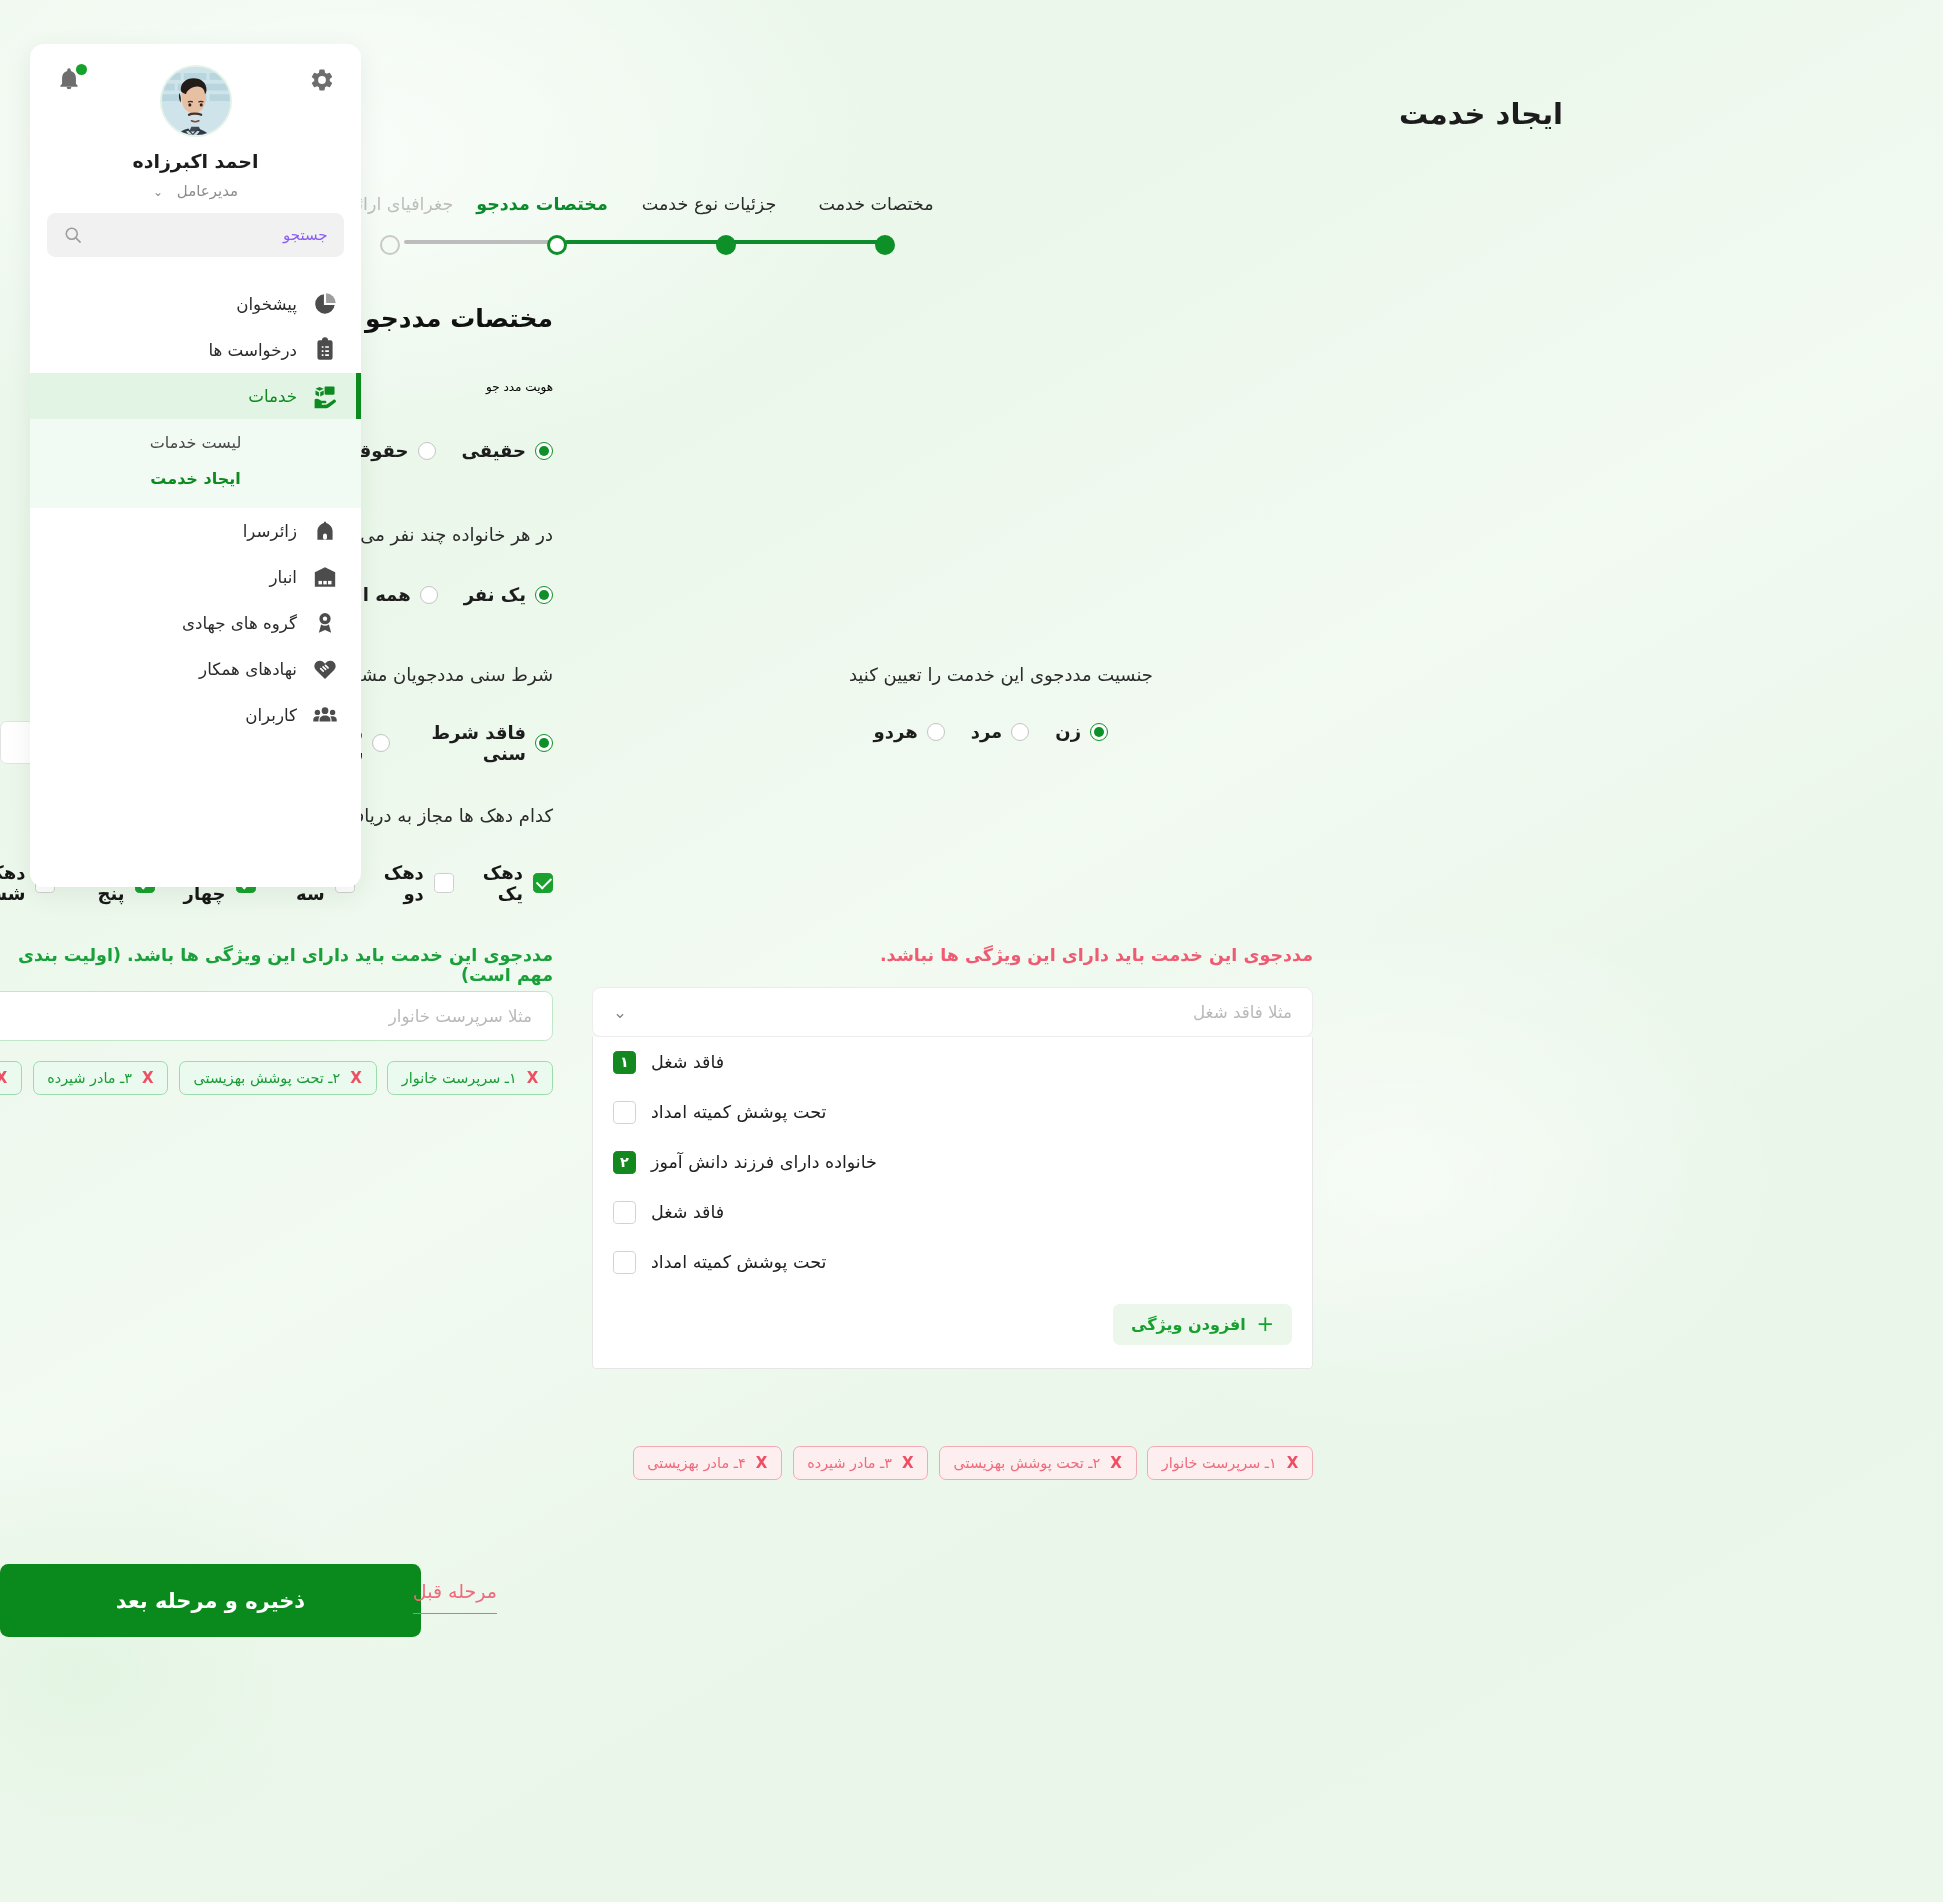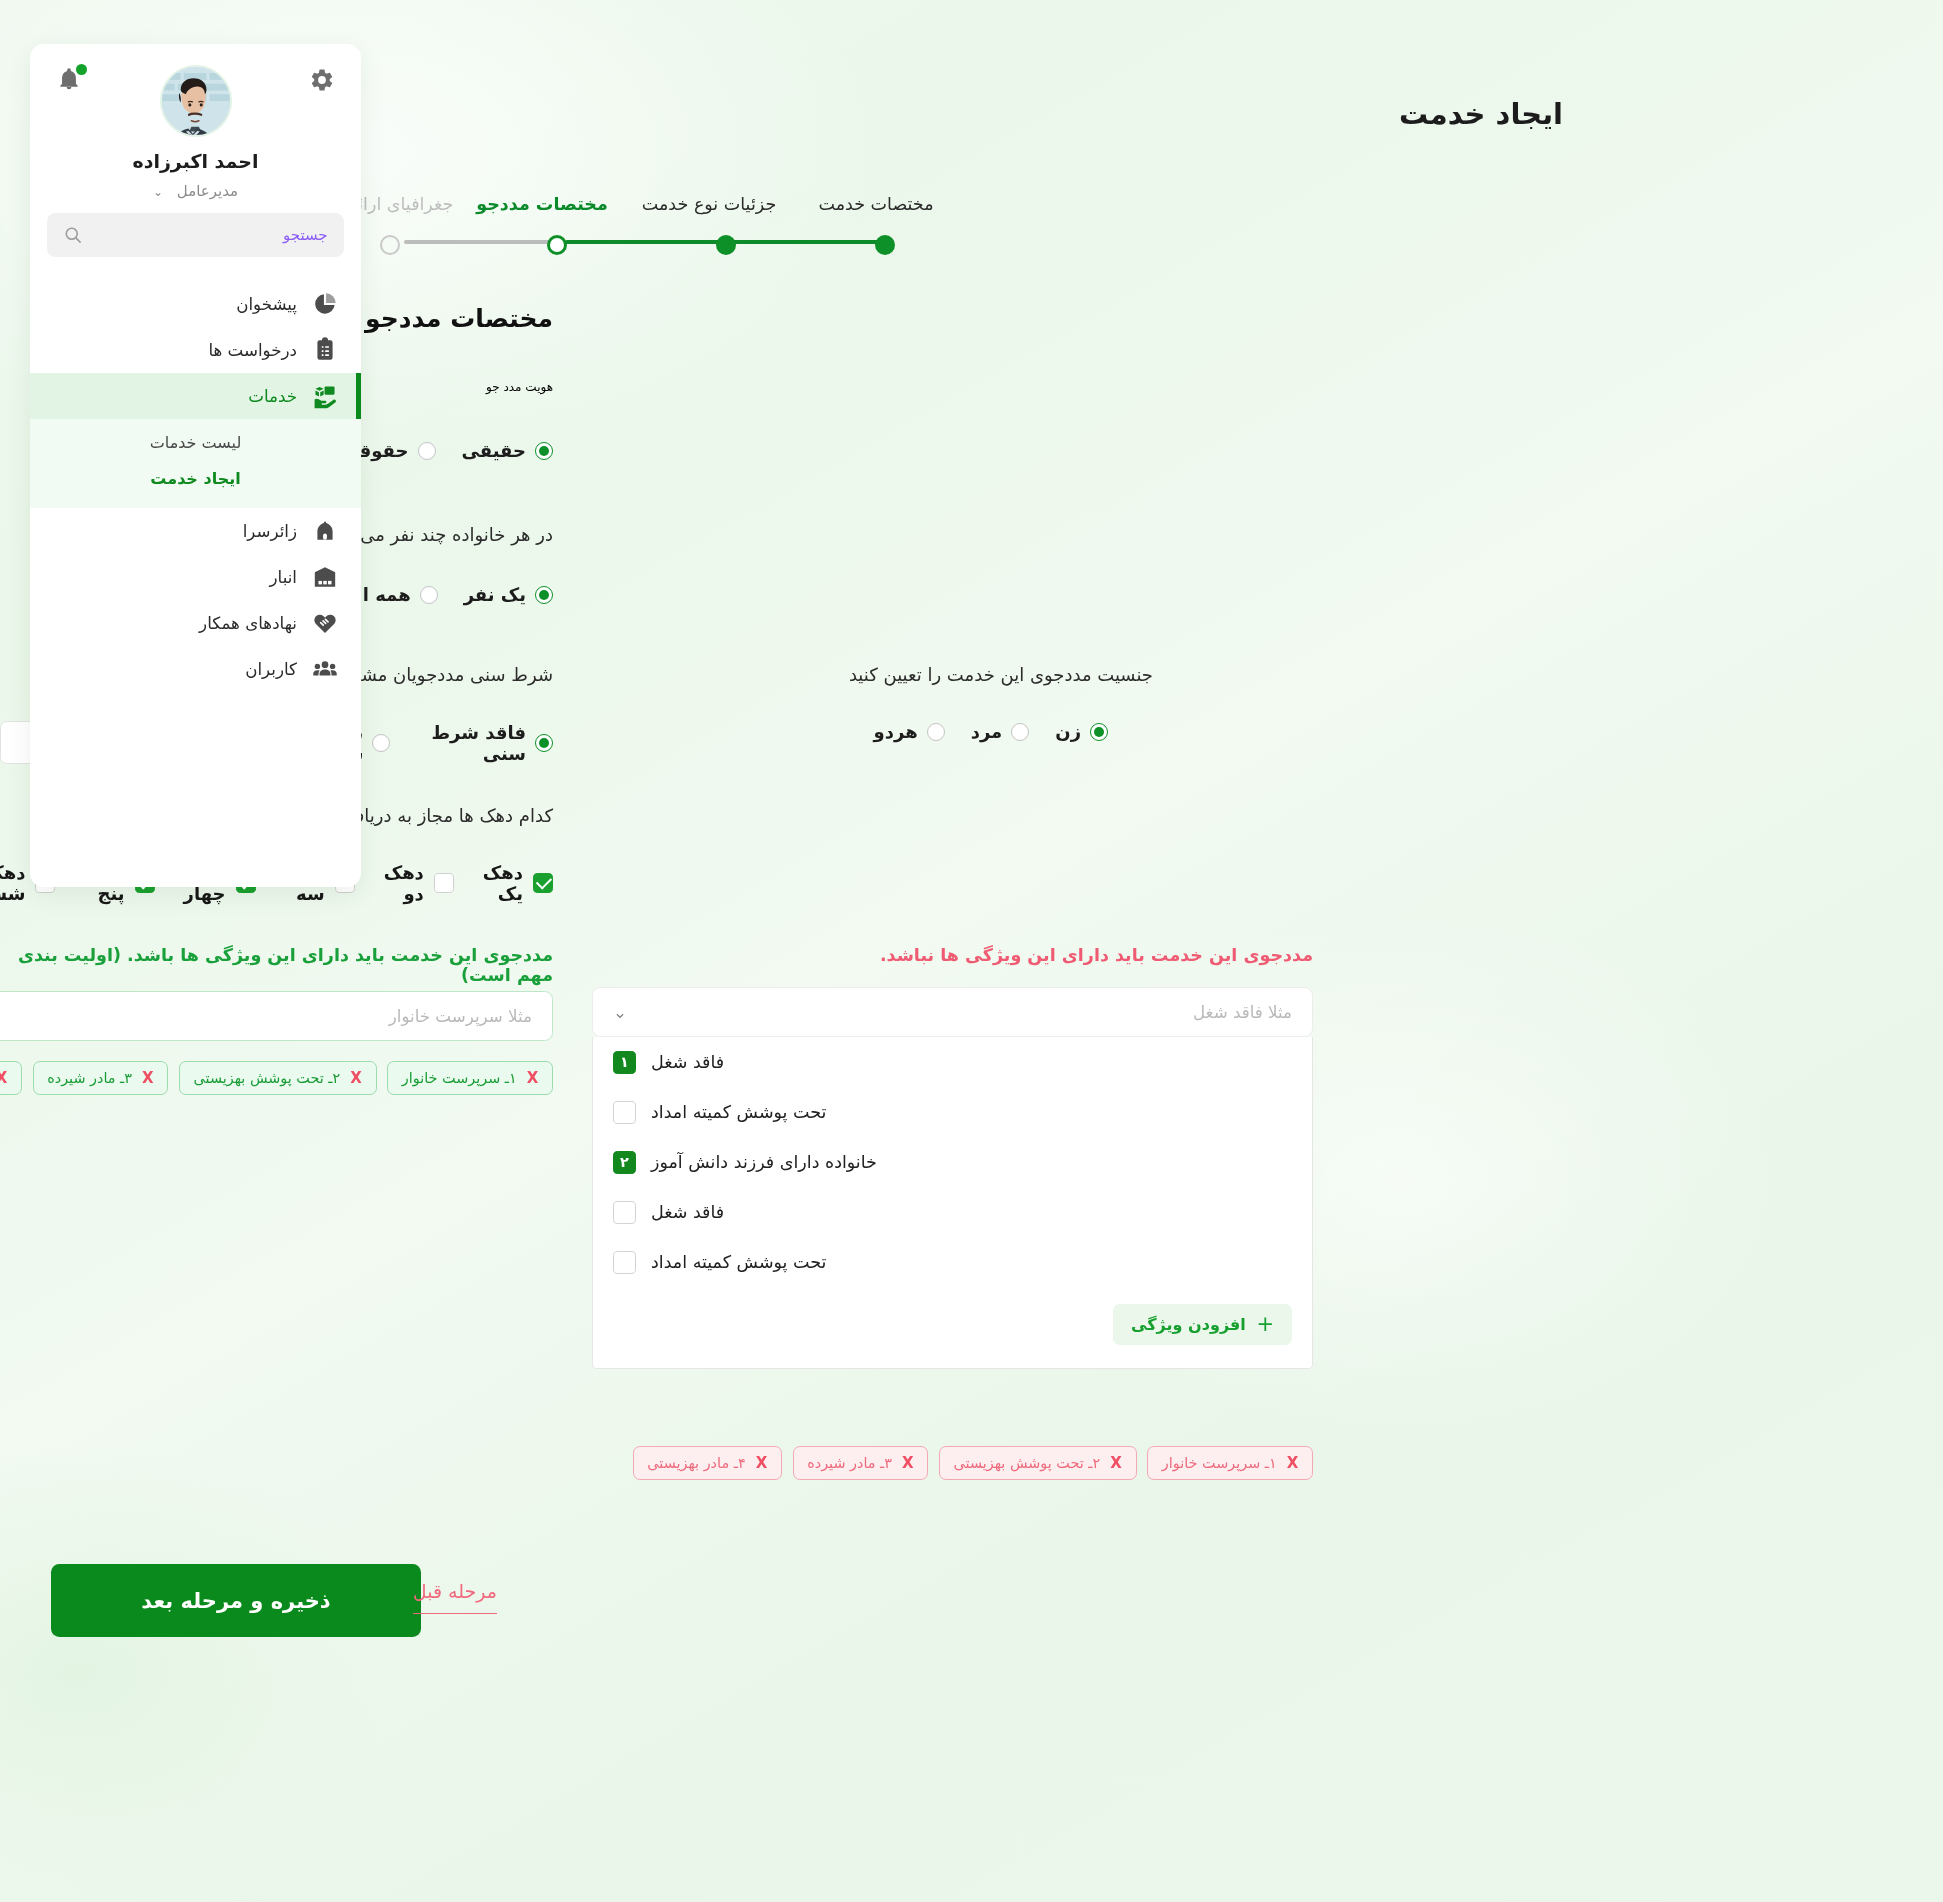--- a/index.html
+++ b/index.html
@@ -133,21 +133,21 @@
   .tag {
     display:flex; align-items:center; flex-direction:row-reverse; gap:10px;
     border-radius:6.8px; padding:6.8px 13.7px; font-size:14.4px; white-space:nowrap;
   }
   .tag.pos { background:#eafaee; border:0.8px solid #9bdcad; color:#199c36; }
   .tag.neg { background:#fdeeef; border:0.8px solid #f3a9b3; color:#ef6a7c; }
   .tag-x { color:#ef4e63; font-weight:700; font-size:15px; }
 
   
   .btn-primary {
-    width:370px; height:73px; border-radius:8.3px; background:#0a8a1c; color:#fff;
+    width:421px; height:73px; border-radius:8.3px; background:#0a8a1c; color:#fff;
     display:flex; align-items:center; justify-content:center;
     font-size:21px; font-weight:700;
   }
   .btn-link {
     color:#f0697c; font-size:19px; border-bottom:1.5px solid #f0697c;
     padding-bottom:10.6px;
   }
 
   
   .sidebar {
@@ -527,20 +527,28 @@
       <div class="nav-item">
         <svg class="nav-ico" viewBox="0 0 24 24">
           <path fill="currentColor" d="M12 3 2.6 7.6V21h18.8V7.6L12 3Z"></path>
           <rect x="6" y="15.6" width="3.2" height="3.2" fill="#ffffff"></rect>
           <rect x="10.4" y="15.6" width="3.2" height="3.2" fill="#ffffff"></rect>
           <rect x="14.8" y="15.6" width="3.2" height="3.2" fill="#ffffff"></rect>
         </svg>
         <span class="nav-lbl">انبار</span>
       </div>
 
+      <div class="nav-item">
+        <svg class="nav-ico" viewBox="0 0 24 24">
+          <circle cx="12" cy="8" r="5.2" fill="currentColor"></circle>
+          <circle cx="12" cy="8" r="2" fill="#ffffff"></circle>
+          <path fill="currentColor" d="M8.4 13.4 6.3 21l5.7-2.6 5.7 2.6-2.1-7.6a7 7 0 0 1-7.2 0Z"></path>
+        </svg>
+        <span class="nav-lbl">گروه های جهادی</span>
+      </div>
 
       <div class="nav-item">
         <svg class="nav-ico" viewBox="0 0 24 24">
           <path fill="currentColor" d="M12 21.2 3.6 13a5.1 5.1 0 0 1 .3-7.4 5.1 5.1 0 0 1 7.1.4l1 1.1 1-1.1a5.1 5.1 0 0 1 7.1-.4 5.1 5.1 0 0 1 .3 7.4L12 21.2Z"></path>
           <path d="M8 11.6l2.4 2.4M10.2 10l2.4 2.4M12.4 8.6l2.4 2.4" stroke="#ffffff" stroke-width="1.5" stroke-linecap="round"></path>
         </svg>
         <span class="nav-lbl">نهادهای همکار</span>
       </div>
 
 

